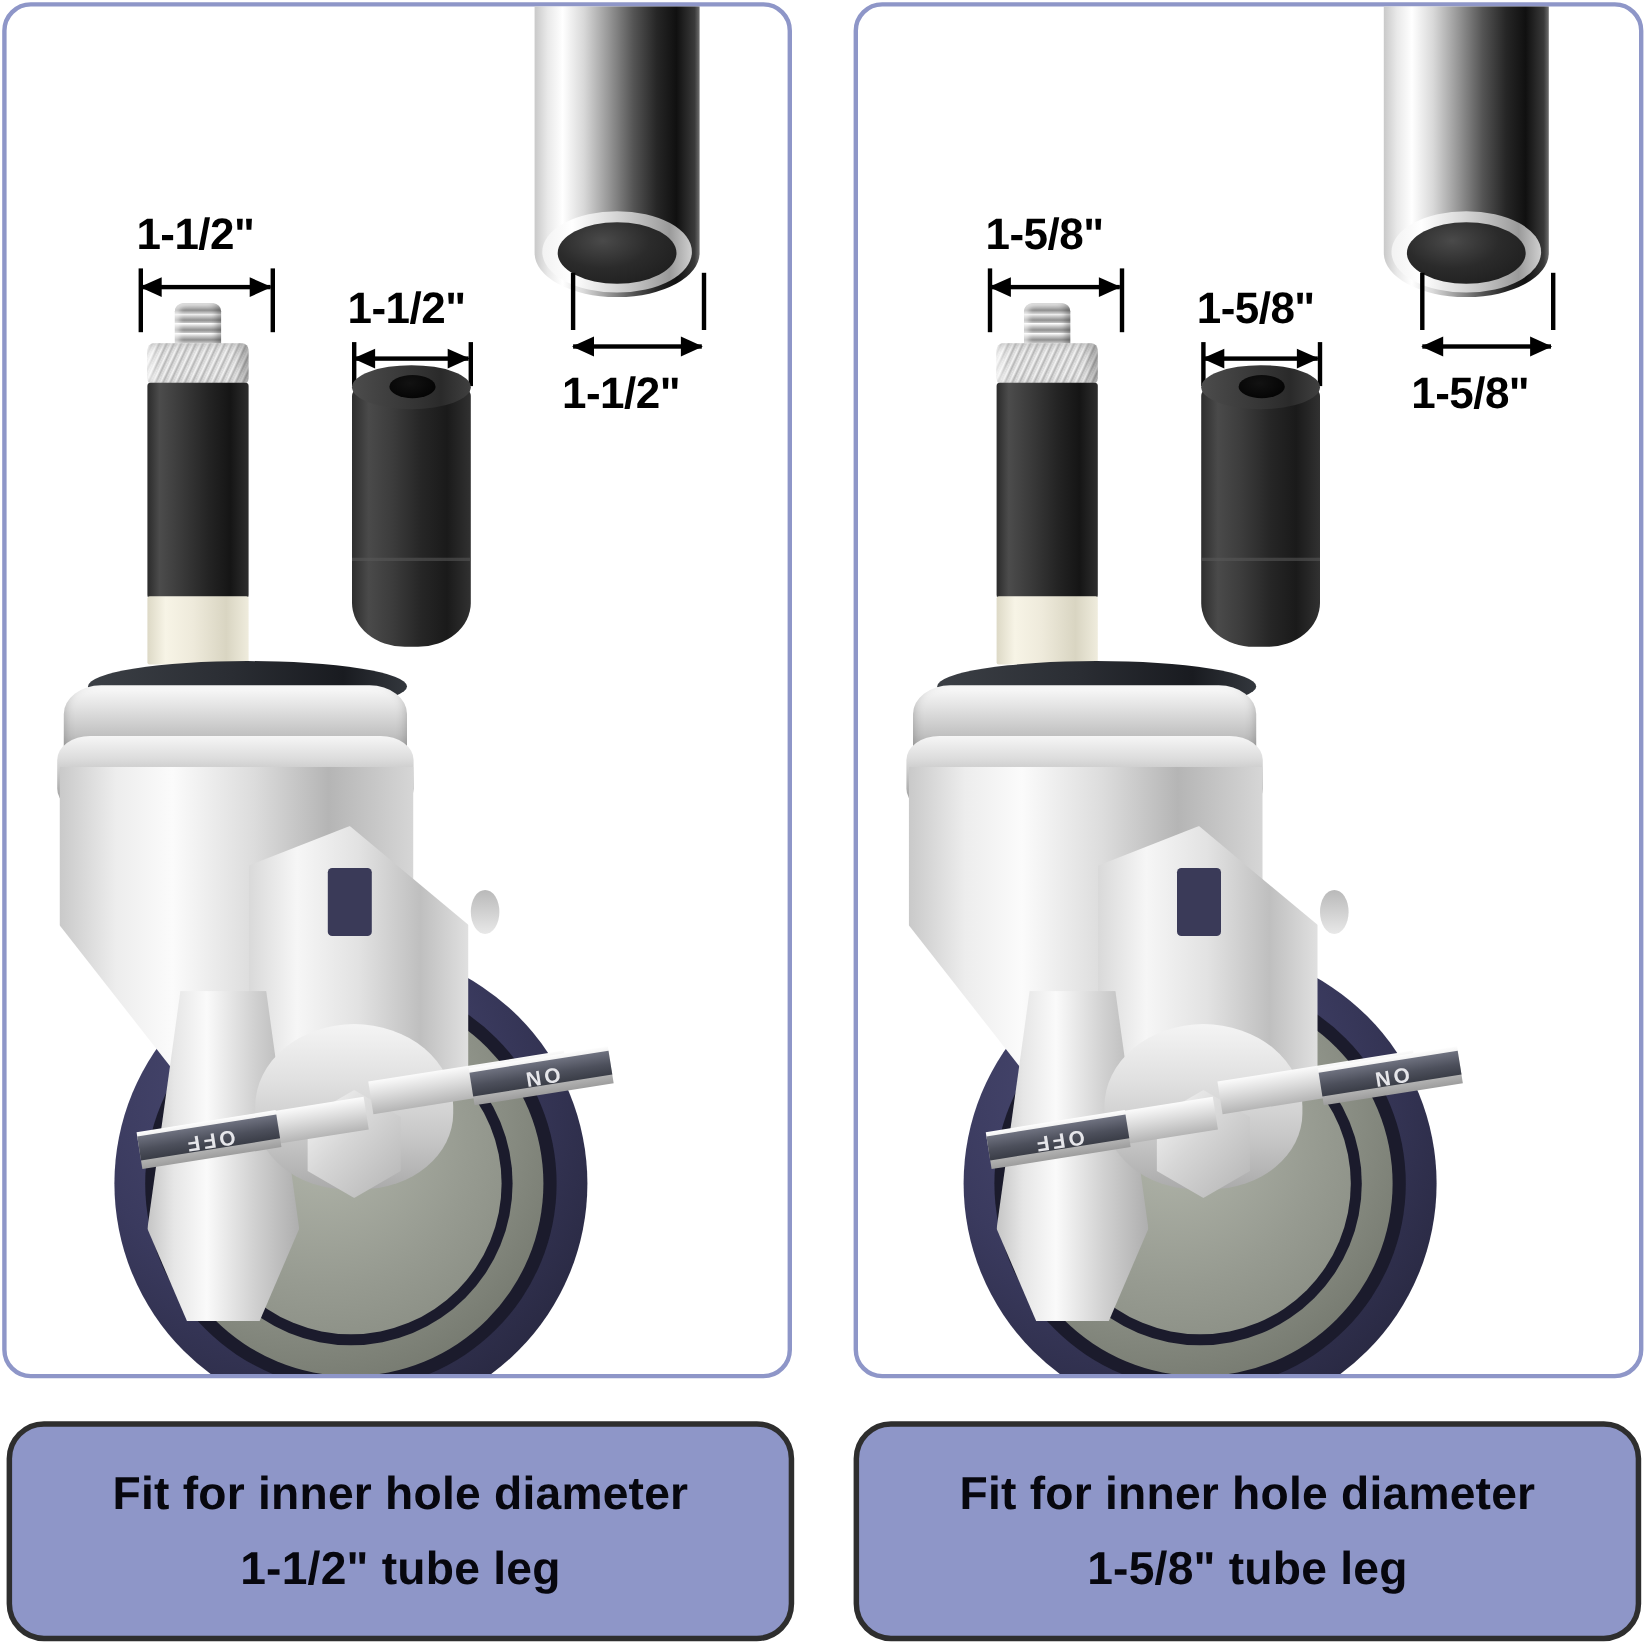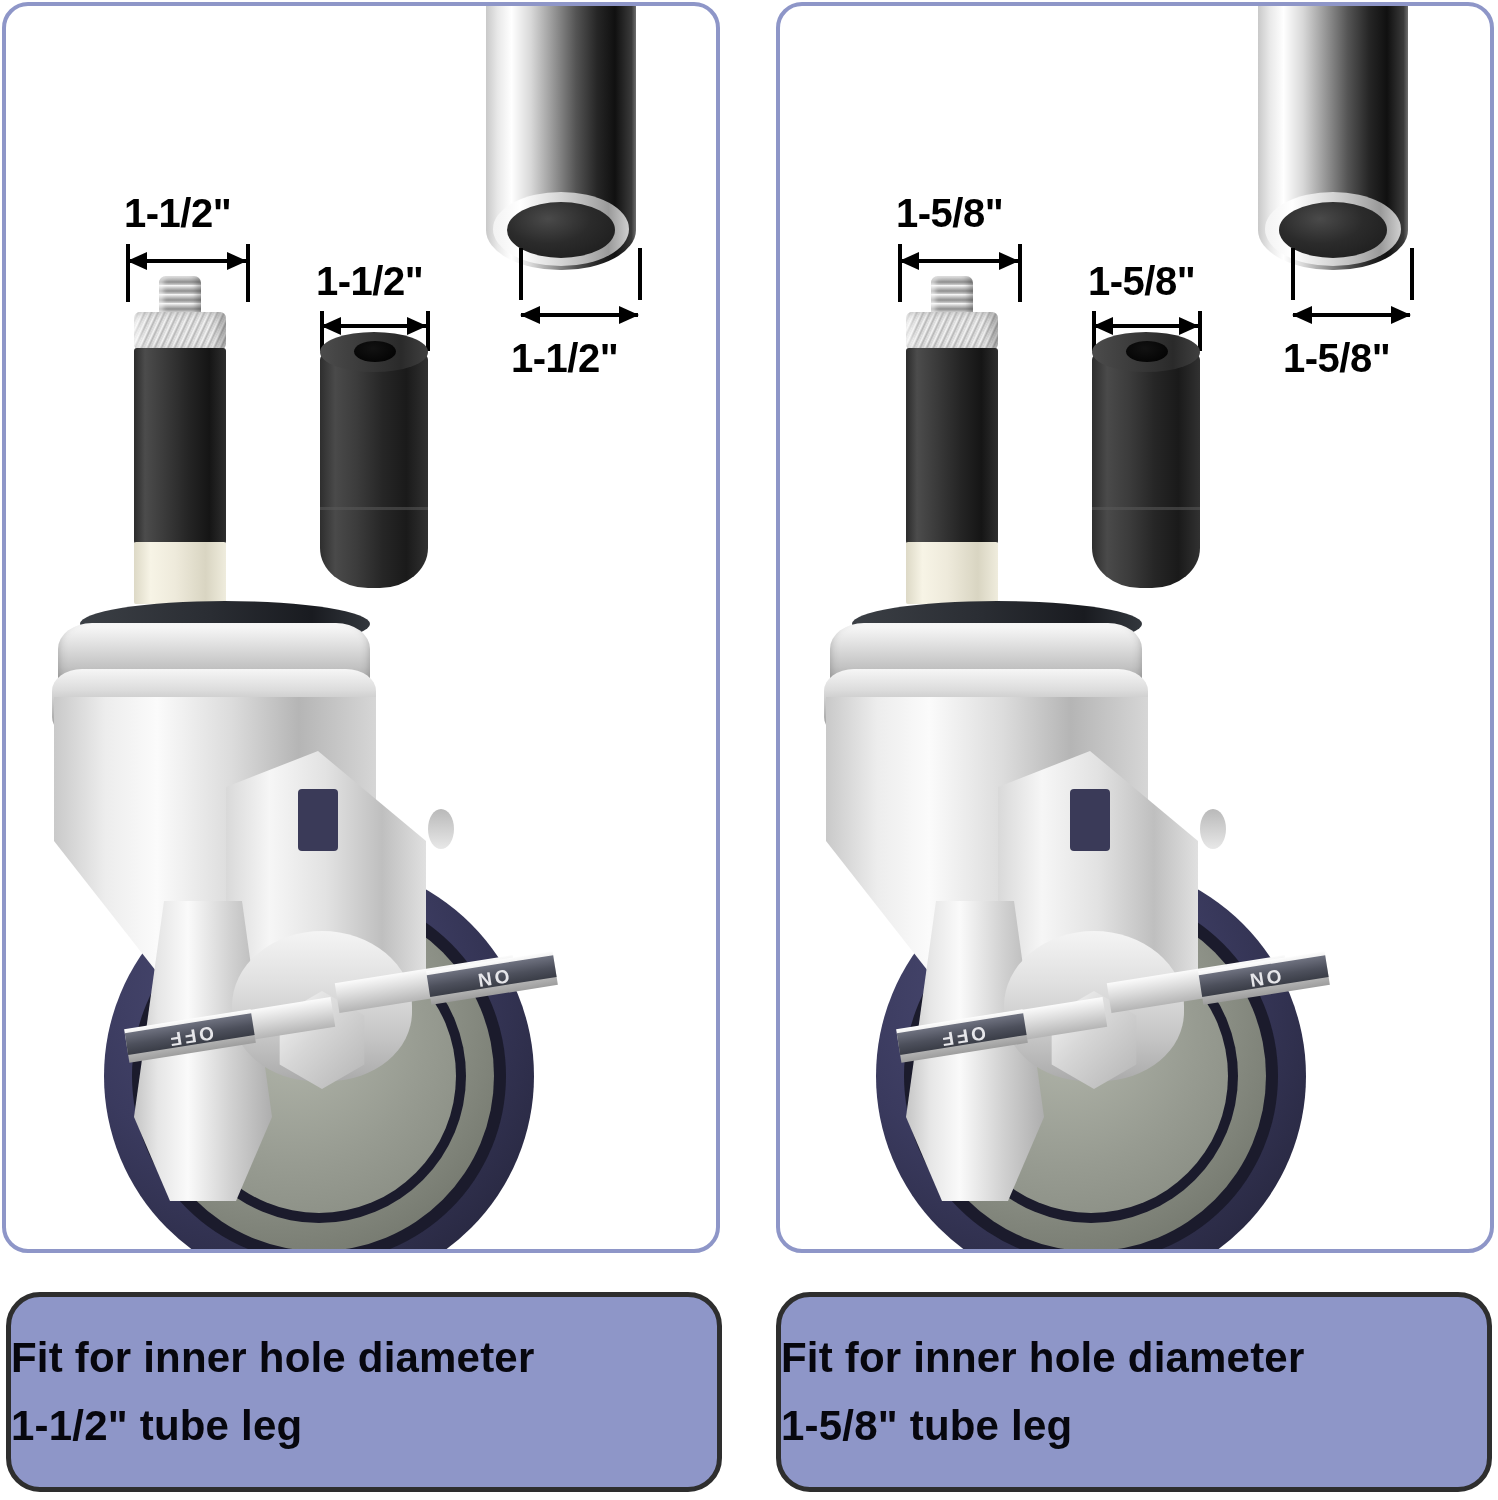--- a/index.html
+++ b/index.html
@@ -41,20 +41,21 @@
   .caption {
     position: absolute;
     top: 1292px;
     height: 200px;
     background: #8e96c8;
     border: 5px solid #2e2e2e;
     border-radius: 34px;
     box-sizing: border-box;
     display: flex;
     flex-direction: column;
+    align-items: center;
     justify-content: center;
     gap: 26px;
   }
   .caption.left  { left: 6px;   width: 716px; }
   .caption.right { left = 0; left: 776px; width: 716px; }
   .caption-line {
     color: #07070e;
     font-size: 42px;
     font-weight: bold;
     letter-spacing: 0.2px;

